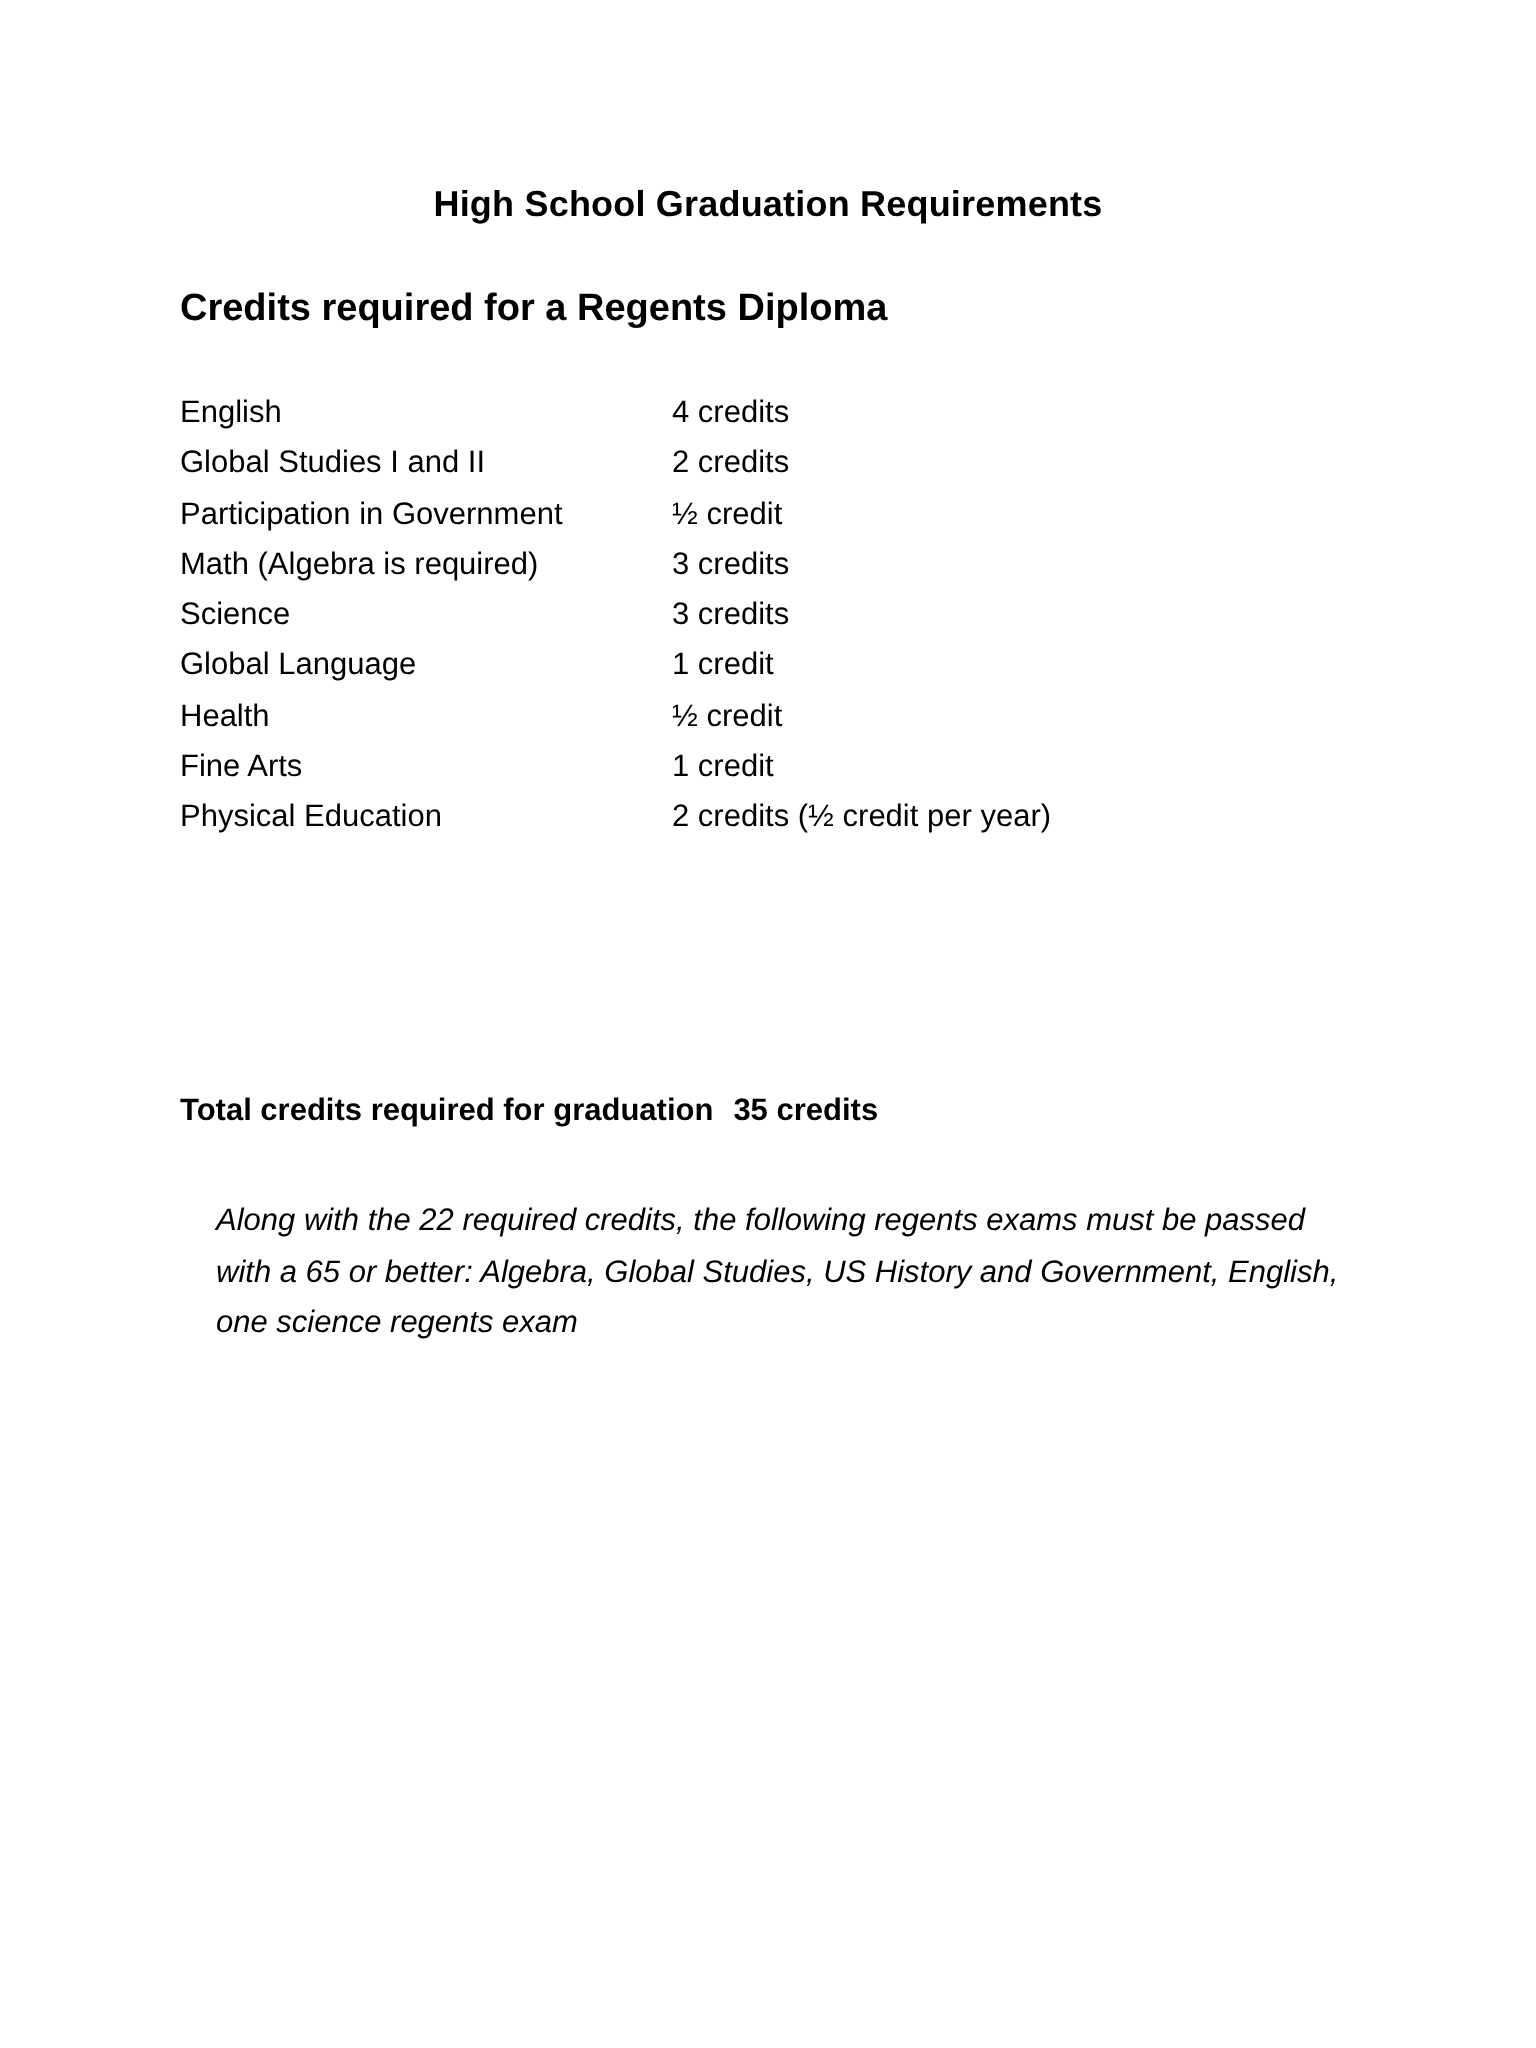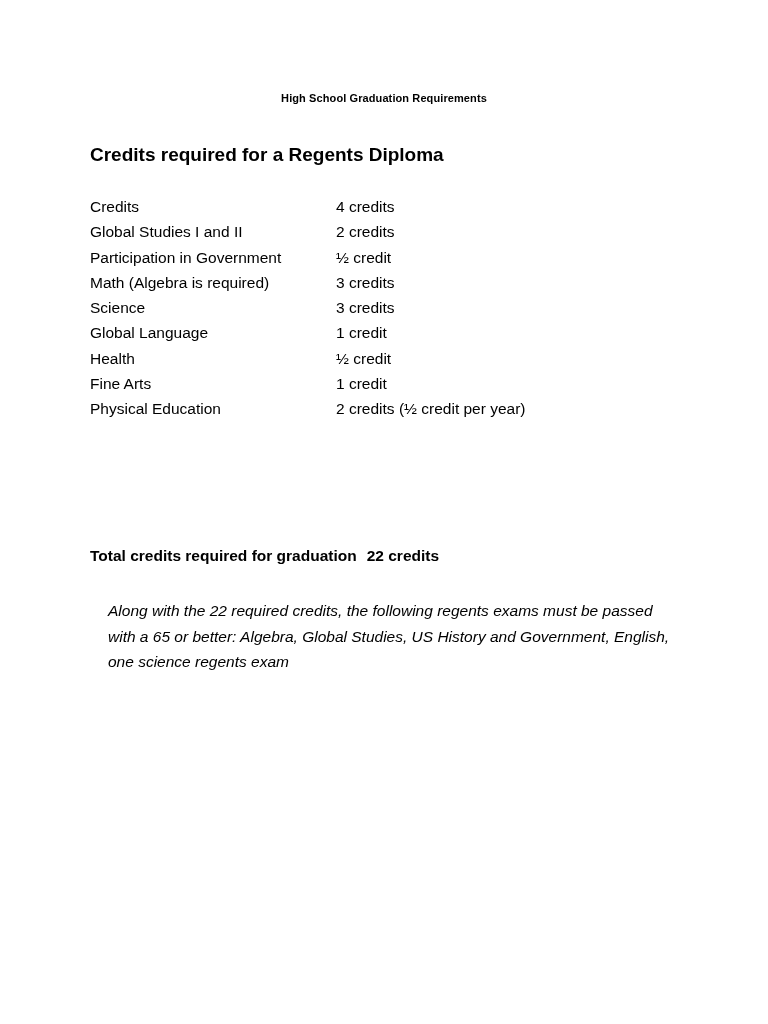--- a/index.html
+++ b/index.html
@@ -22,21 +22,21 @@
     width: 768px;
     height: 1024px;
     background: #ffffff;
   }
   .doc-title {
     position: absolute;
     left: 0;
     top: 92px;
     width: 768px;
     text-align: center;
-    font-size: 11px;
+    font-size: 18px;
     font-weight: bold;
     letter-spacing: 0.1px;
   }
   .section-heading {
     position: absolute;
     left: 90px;
     top: 144px;
     font-size: 19px;
     font-weight: bold;
   }
@@ -88,21 +88,21 @@
 
 <div class="page">
 
   <div class="doc-title">High School Graduation Requirements</div>
 
   <div class="section-heading">Credits required for a Regents Diploma</div>
 
   <table class="req-table">
     <tbody>
       <tr>
-        <td class="subject">Credits</td>
+        <td class="subject">English</td>
         <td class="credits">4 credits</td>
       </tr>
       <tr>
         <td class="subject">Global Studies I and II</td>
         <td class="credits">2 credits</td>
       </tr>
       <tr>
         <td class="subject">Participation in Government</td>
         <td class="credits">½ credit</td>
       </tr>
@@ -131,18 +131,18 @@
         <td class="credits">2 credits (½ credit per year)</td>
       </tr>
       <tr class="spacer-row">
         <td>&nbsp;</td>
         <td>&nbsp;</td>
       </tr>
     </tbody>
   </table>
 
   <div class="total-line">
-    <span>Total credits required for graduation</span><span class="total-credits">22 credits</span>
+    <span>Total credits required for graduation</span><span class="total-credits">35 credits</span>
   </div>
 
   <div class="note">Along with the 22 required credits, the following regents exams must be passed with a 65 or better:  Algebra, Global Studies, US History and Government, English, one science regents exam</div>
 
 </div>
 
 </body></html>

